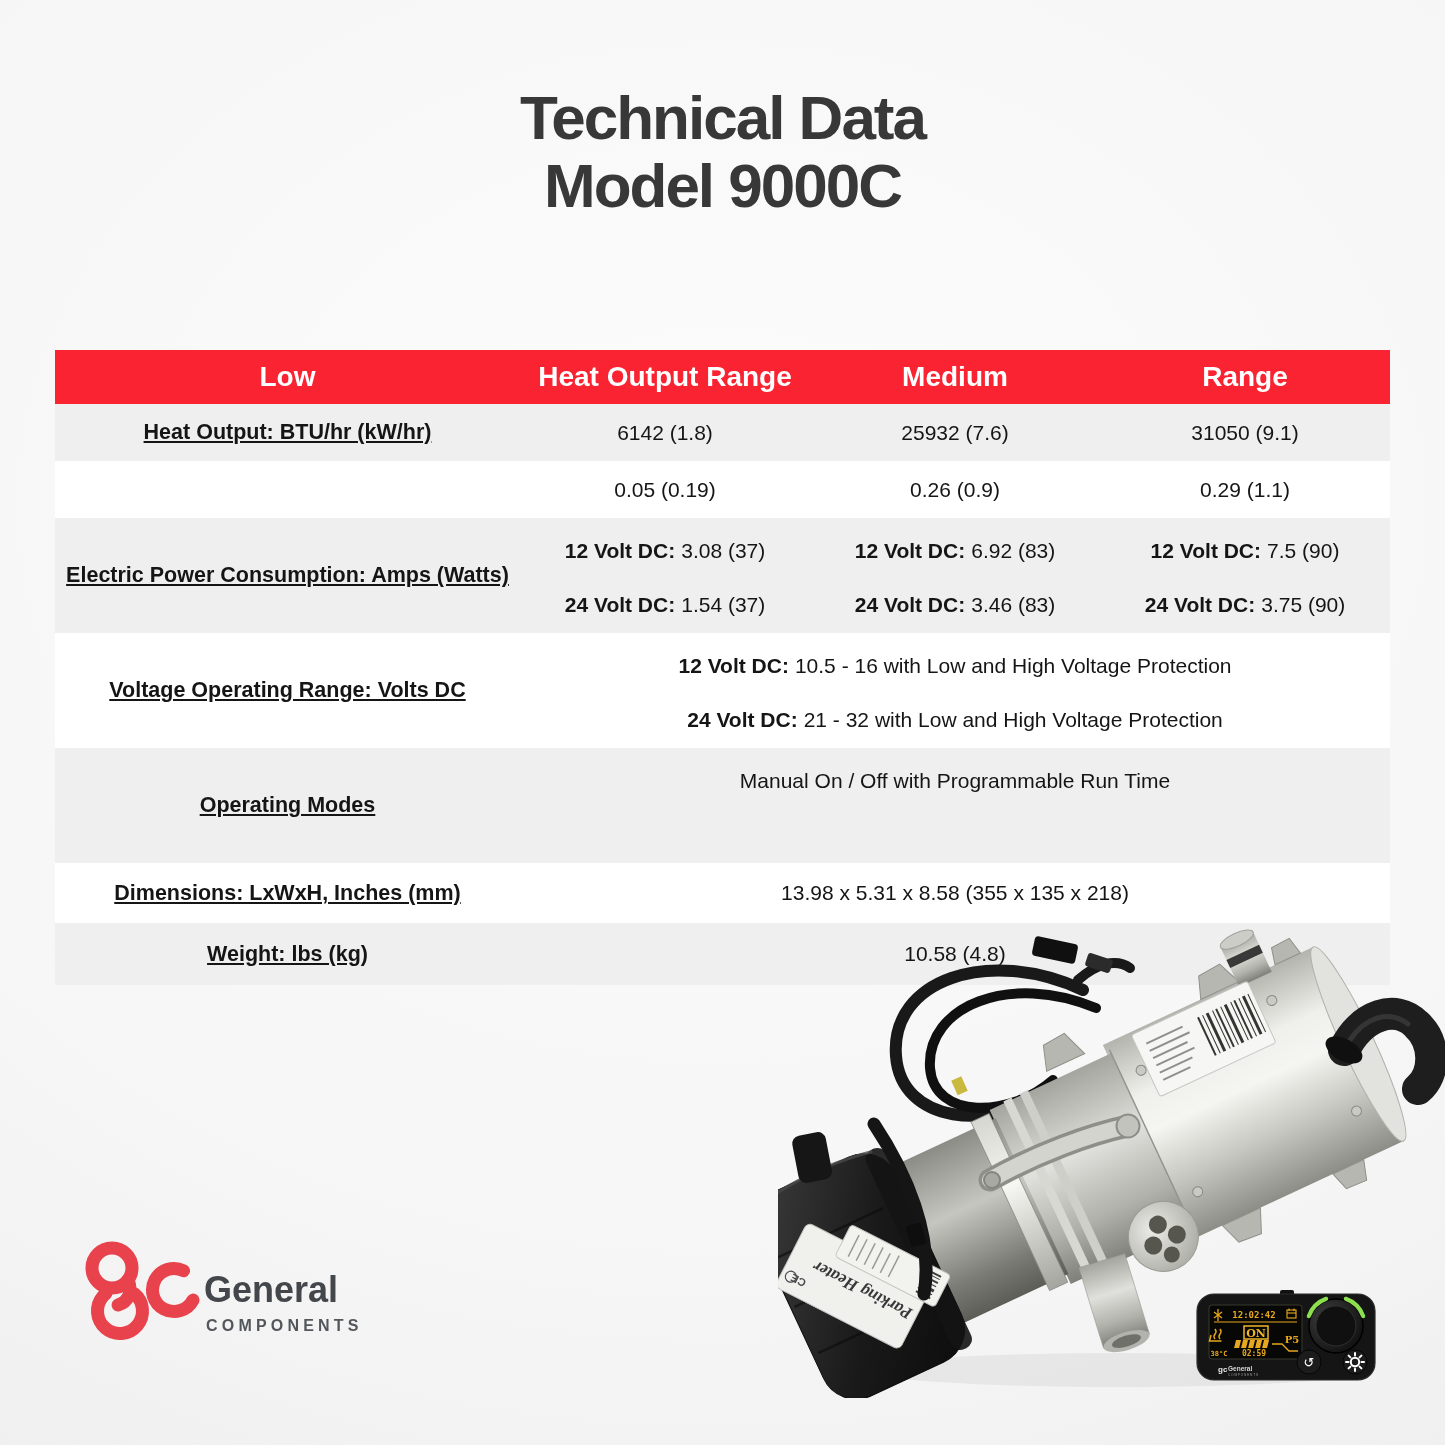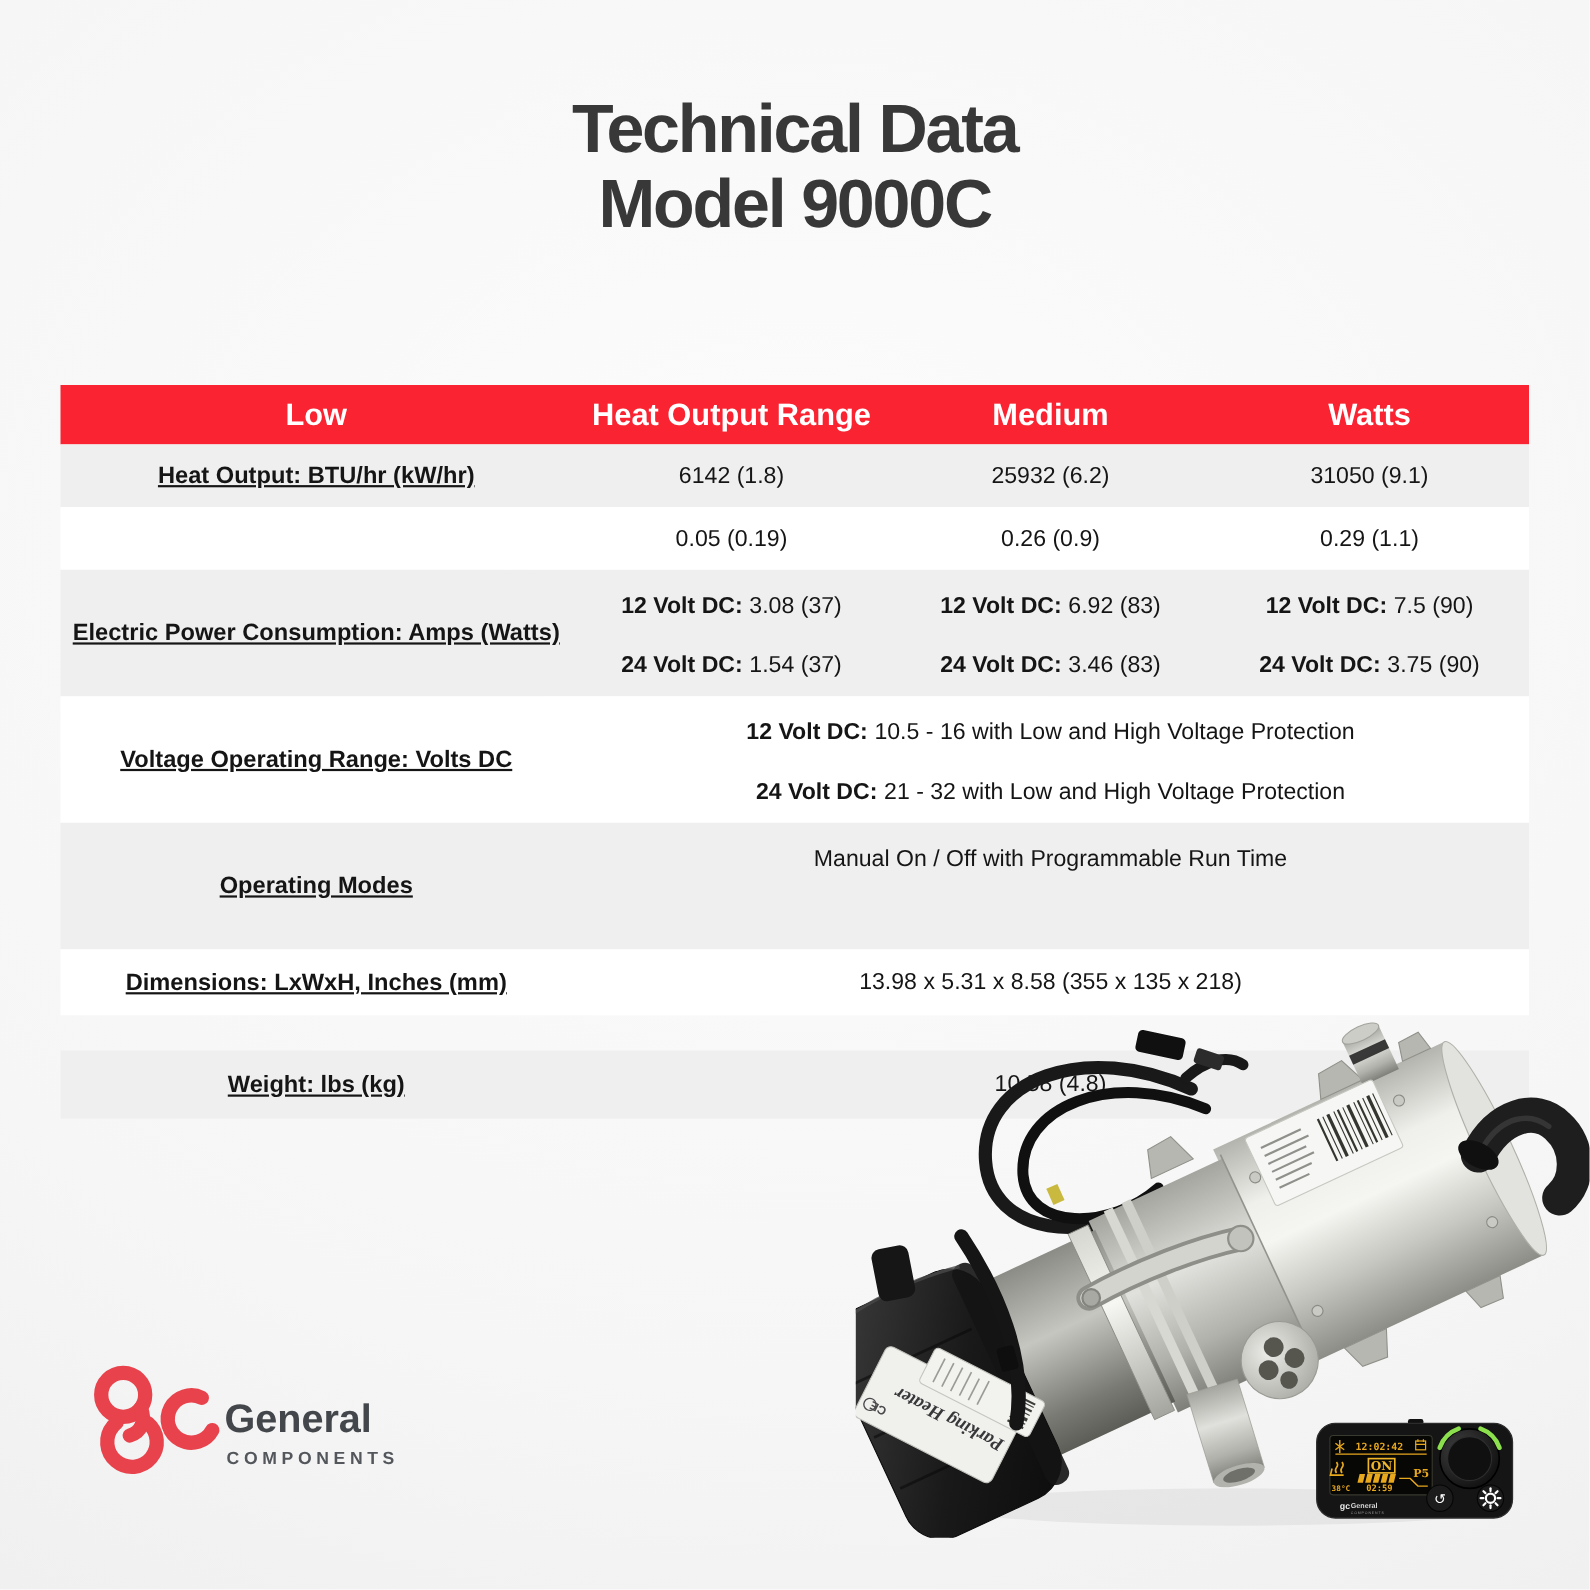--- a/index.html
+++ b/index.html
@@ -10,21 +10,21 @@
          font-weight:700;font-size:62px;line-height:1.1;color:#383838;letter-spacing:-2px;}
   
   .dtable{position:absolute;left:55px;top:350px;width:1335px;}
   .trow{display:grid;grid-template-columns:465px 290px 290px 290px;}
   .th{height:54px;background:#fa2332;color:#ffffff;}
   .hc{font-weight:700;font-size:28px;display:flex;align-items:center;justify-content:center;height:100%;letter-spacing:0;}
   .r{font-size:21px;color:#151515;}
   .r .cell{display:flex;align-items:center;justify-content:center;height:100%;text-align:center;box-sizing:border-box;}
   .single{height:57px;}
   .tall{height:115px;}
-  .h60{height:60px;} .h62{height:62px;margin-top:32px;}
+  .h60{height:60px;} .h62{height:62px;}
   .lbl{font-weight:700;font-size:21.5px;text-decoration:underline;}
   .two{flex-direction:column !important;justify-content:space-between !important;padding:21px 0 16px;}
   .span3{grid-column:2/5;}
   .pfx{font-weight:700;margin-right:6px;}
   .gray{background:#efefef;}
   .white{background:#ffffff;}
   .line{white-space:nowrap;}
   svg{position:absolute;}
   .txt-amber{fill:#e8a81e;}
 </style>
@@ -34,27 +34,27 @@
 <div class="title">
   <div>Technical Data</div>
   <div>Model 9000C</div>
 </div>
 
 <div class="dtable">
   <div class="trow th">
     <div class="hc">Low</div>
     <div class="hc">Heat Output Range</div>
     <div class="hc">Medium</div>
-    <div class="hc">Watts</div>
+    <div class="hc">Range</div>
   </div>
 
   <div class="trow r gray single">
     <div class="cell lbl">Heat Output: BTU/hr (kW/hr)</div>
     <div class="cell">6142 (1.8)</div>
-    <div class="cell">25932 (6.2)</div>
+    <div class="cell">25932 (7.6)</div>
     <div class="cell">31050 (9.1)</div>
   </div>
 
   <div class="trow r white single">
     <div class="cell lbl"></div>
     <div class="cell">0.05 (0.19)</div>
     <div class="cell">0.26 (0.9)</div>
     <div class="cell">0.29 (1.1)</div>
   </div>
 

